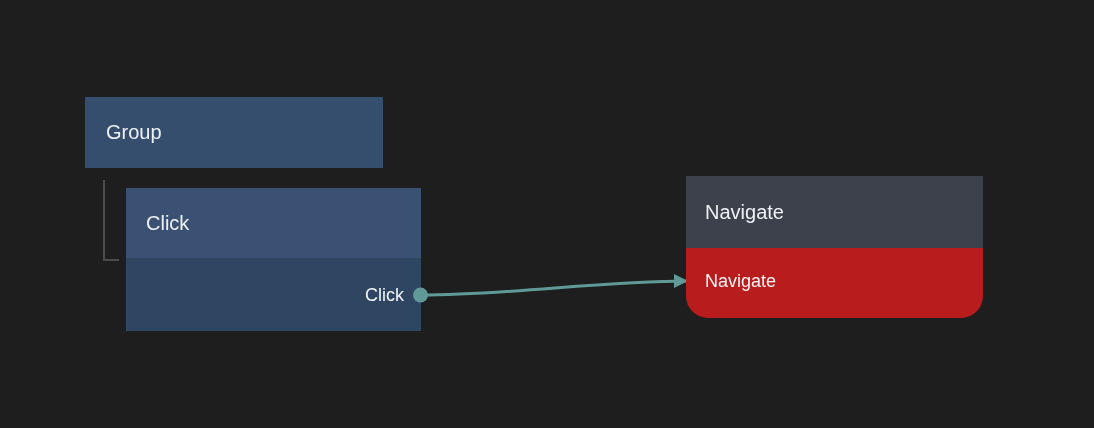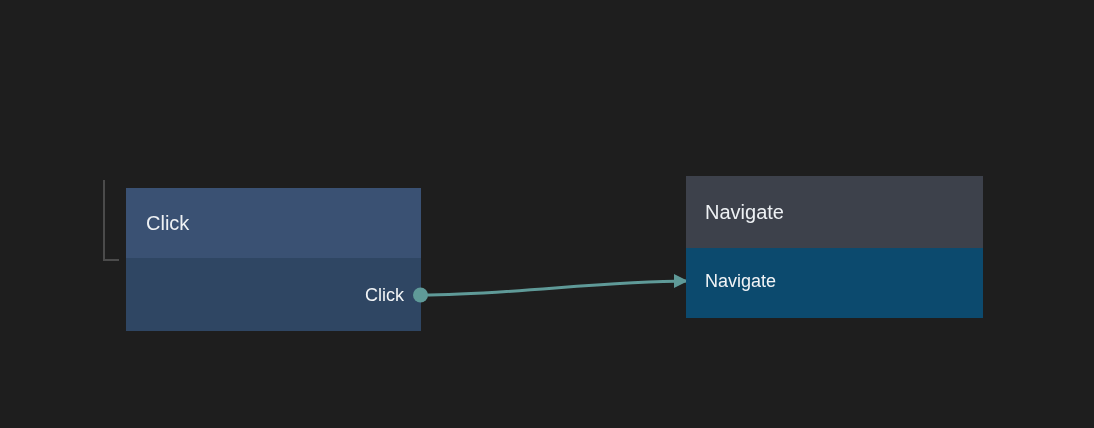--- a/index.html
+++ b/index.html
@@ -99,21 +99,22 @@
   #node-button .node-body {
     height: 87px;
   }
 
   
   #node-navigate {
     left: 686px;
     top: 176px;
     width: 297px;
     height: 142px;
-    background: #0c4a6e;
+    background: #b91c1c;
+    border-radius: 22px;
   }
   #node-navigate .node-header {
     height: 72px;
     padding-left: 19px;
     background: #3d414b;
   }
   #node-navigate .node-title {
     font-size: 20px;
   }
   #node-navigate .node-body {
@@ -164,20 +165,25 @@
 
 <div id="canvas">
 
   <svg id="edge-layer" viewBox="0 0 1094 428" width="1094" height="428">
     <path d="M 421 295 C 510 295, 600 281, 688 281" fill="none" stroke="#5f9a98" stroke-width="3" stroke-linecap="round"></path>
     <polygon points="688,281 674,274 674,288" fill="#5f9a98"></polygon>
   </svg>
 
   <div id="group-bracket"></div>
 
+  <div class="node" id="node-group">
+    <div class="node-header">
+      <span class="node-title">Group</span>
+    </div>
+  </div>
 
   <div class="node" id="node-button">
     <div class="node-header">
       <span class="node-title">Click</span>
     </div>
     <div class="node-body">
       <div class="port-row out" style="top: 37px;">
         <span class="port-label">Click</span>
         <span class="port-dot"></span>
       </div>

